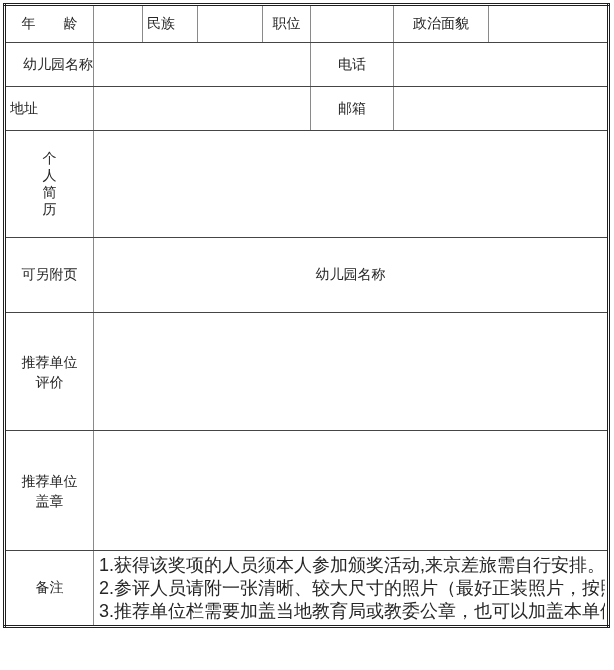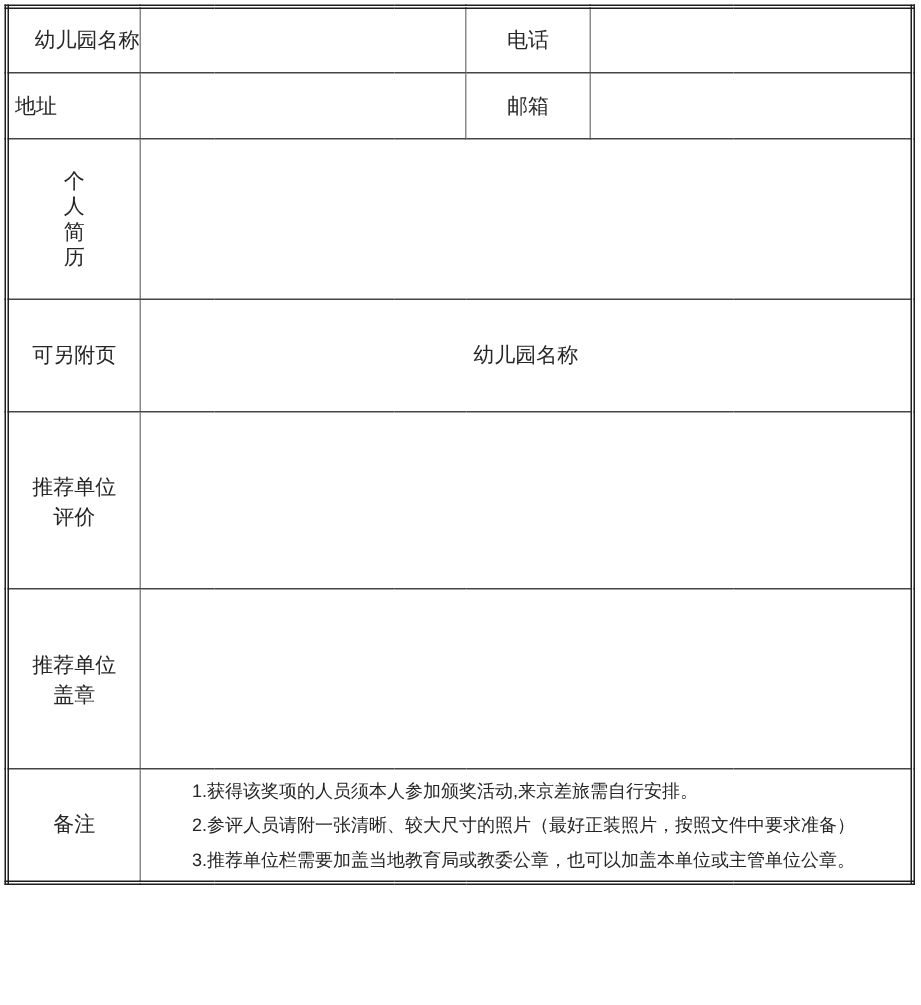--- a/index.html
+++ b/index.html
@@ -37,42 +37,51 @@
   tr.r4 { height:44px;margin-top:34px; }
   tr.r5 { height:107px; }
   tr.r6 { height:75px; }
   tr.r7 { height:118px; }
   tr.r8 { height:120px; }
   tr.r9 { height:76px; }
   .notes-cell { vertical-align:middle; padding:2px 2px 2px 5px; }
   .note-line {
     white-space:nowrap;
     line-height:23px;
-    font-size:12px;
+    font-size:18px;
     color:#262626;
     overflow:hidden;
-    margin-left:29px;
   }
 </style>
 </head>
 <body>
 
 <div class="page">
   <table class="form-table">
     <colgroup>
       <col style="width:89px">
         <col style="width:49px">
         <col style="width:55px">
         <col style="width:65px">
       <col style="width:48px">
         <col style="width:83px">
         <col style="width:95px">
         <col style="width:120px">
     </colgroup>
     <tbody>
+      <tr class="r2">
+        <td class="ac">年　　龄</td>
+        <td></td>
+        <td class="al">民族</td>
+        <td></td>
+        <td class="ac">职位</td>
+        <td></td>
+        <td class="ac">政治面貌</td>
+        <td></td>
+      </tr>
       <tr class="r3">
         <td class="al2">幼儿园名称</td>
         <td colspan="4"></td>
         <td class="ac">电话</td>
         <td colspan="2"></td>
       </tr>
       <tr class="r4">
         <td class="al">地址</td>
         <td colspan="4"></td>
         <td class="ac">邮箱</td>

